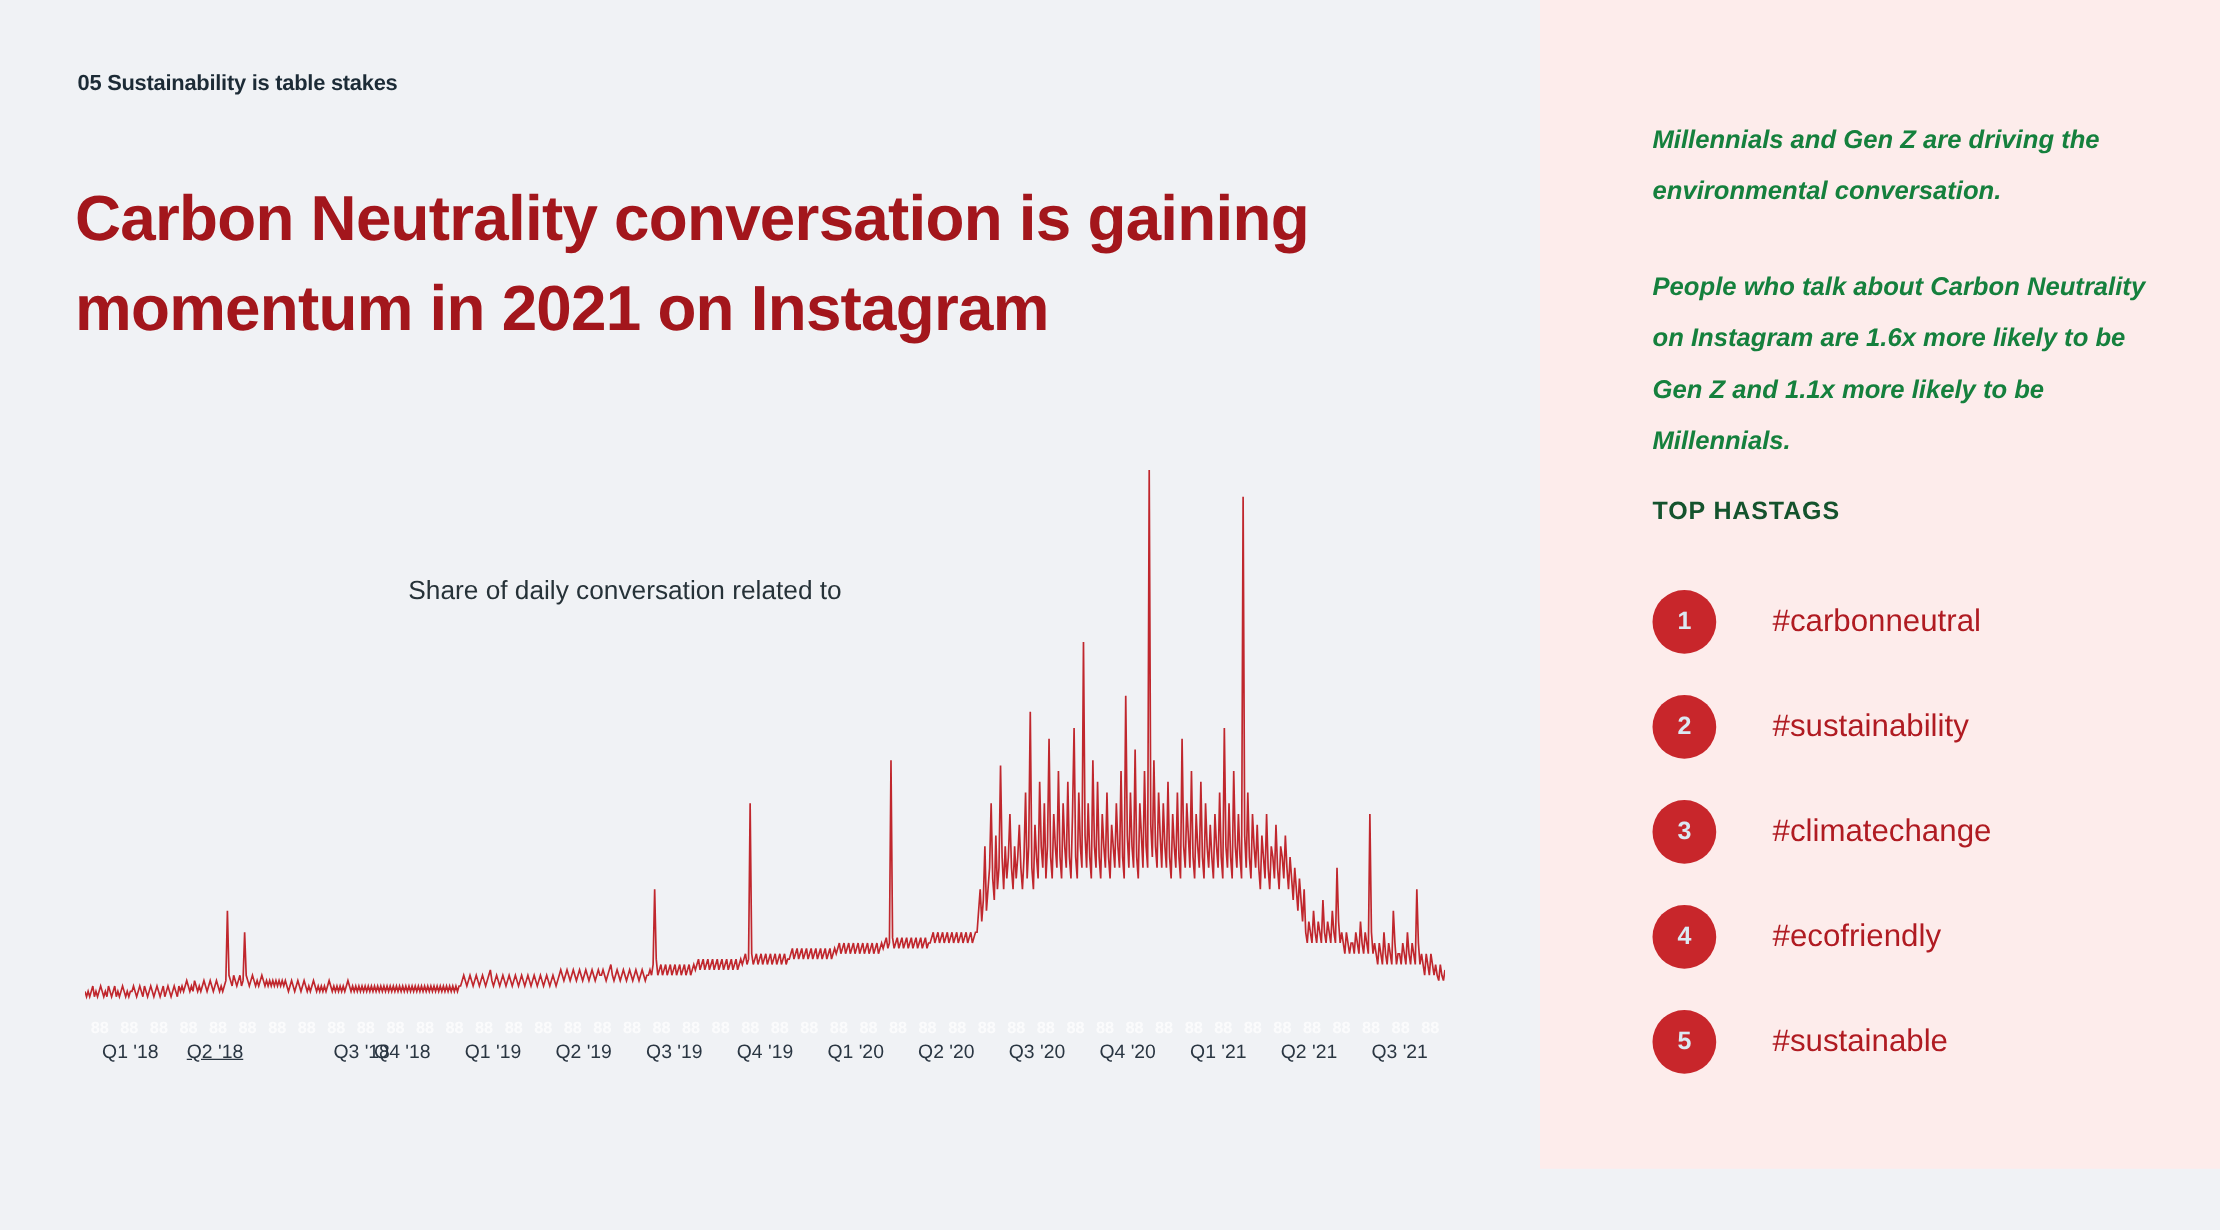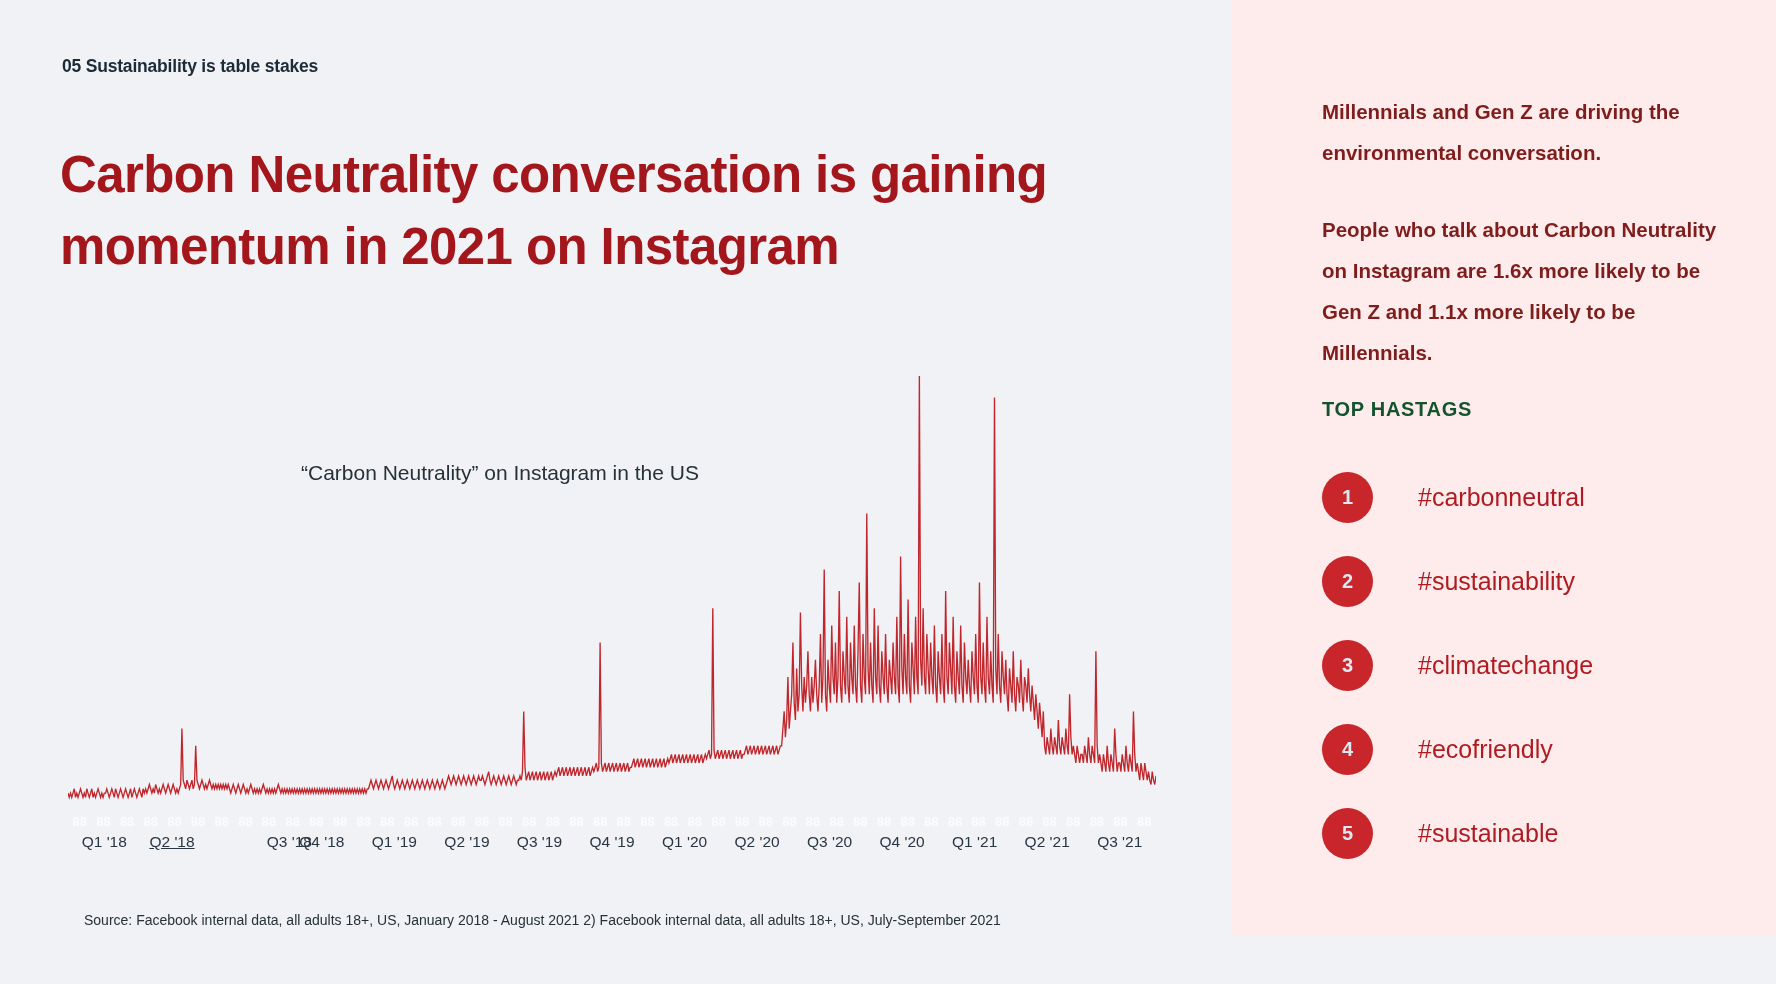--- a/index.html
+++ b/index.html
@@ -141,21 +141,22 @@
     height: 935px;
     background: #fdeceb;
   }
   .panel-para {
     position: absolute;
     left: 90px;
     width: 410px;
     font-size: 20.5px;
     line-height: 41px;
     font-weight: bold;
-    color: #7f1d1d;
+    color: #15803d;
+    font-style: italic;
   }
   #panel-para-1 { top: 70px; }
   #panel-para-2 { top: 188px; }
 
   #hashtags-heading {
     position: absolute;
     left: 90px;
     top: 398px;
     font-size: 20px;
     font-weight: bold;
@@ -199,21 +200,21 @@
 <div id="slide">
 
   <div id="left-pane">
 
     <div id="eyebrow">05 Sustainability is table stakes</div>
     <h1 id="headline">Carbon Neutrality conversation is gaining momentum in 2021 on Instagram</h1>
 
     <div id="chart-block">
 
       <div id="chart-subtitle">
-        <div>“Carbon Neutrality” on Instagram in the US</div>
+        <div>Share of daily conversation related to</div>
       </div>
 
       <div id="plot">
         <svg id="plot-svg" viewBox="0 0 1088 440" preserveAspectRatio="none">
             <path d="M0.00 423.10L1.25 427.40L2.50 423.10L3.76 427.40L5.01 423.10L6.26 418.80L7.51 427.40L8.76 423.10L10.02 427.40L11.27 423.10L12.52 418.80L13.77 423.10L15.02 427.40L16.28 423.10L17.53 427.40L18.78 418.80L20.03 423.10L21.28 427.40L22.54 423.10L23.79 418.80L25.04 427.40L26.29 423.10L27.54 427.40L28.80 423.10L30.05 418.80L31.30 423.10L32.55 427.40L33.80 423.10L35.06 427.40L36.31 423.10L37.56 423.10L38.81 418.80L40.06 423.10L41.32 427.40L42.57 423.10L43.82 418.80L45.07 423.10L46.32 427.40L47.58 418.80L48.83 423.10L50.08 427.40L51.33 423.10L52.58 418.80L53.84 423.10L55.09 427.40L56.34 423.10L57.59 418.80L58.84 423.10L60.10 427.40L61.35 423.10L62.60 418.80L63.85 427.40L65.10 423.10L66.36 418.80L67.61 423.10L68.86 427.40L70.11 423.10L71.36 418.80L72.62 423.10L73.87 427.40L75.12 418.80L76.37 423.10L77.62 418.80L78.88 423.10L80.13 418.80L81.38 414.50L82.63 418.80L83.88 423.10L85.14 418.80L86.39 423.10L87.64 414.50L88.89 418.80L90.14 423.10L91.40 418.80L92.65 423.10L93.90 418.80L95.15 414.50L96.41 418.80L97.66 423.10L98.91 418.80L100.16 414.50L101.41 418.80L102.67 423.10L103.92 418.80L105.17 414.50L106.42 418.80L107.67 423.10L108.93 418.80L110.18 423.10L111.43 418.80L112.68 414.50L113.93 358.60L115.19 410.20L116.44 414.50L117.69 418.80L118.94 410.20L120.19 414.50L121.45 418.80L122.70 414.50L123.95 410.20L125.20 418.80L126.45 414.50L127.71 375.80L128.96 410.20L130.21 414.50L131.46 418.80L132.71 414.50L133.97 410.20L135.22 414.50L136.47 418.80L137.72 414.50L138.97 418.80L140.23 414.50L141.48 410.20L142.73 414.50L143.98 418.80L145.23 414.50L146.49 418.80L147.74 414.50L148.99 418.80L150.24 414.50L151.49 418.80L152.75 414.50L154.00 418.80L155.25 414.50L156.50 418.80L157.75 414.50L159.01 418.80L160.26 414.50L161.51 418.80L162.76 423.10L164.01 418.80L165.27 414.50L166.52 418.80L167.77 423.10L169.02 418.80L170.27 414.50L171.53 418.80L172.78 423.10L174.03 418.80L175.28 414.50L176.53 418.80L177.79 423.10L179.04 418.80L180.29 423.10L181.54 418.80L182.79 414.50L184.05 418.80L185.30 423.10L186.55 418.80L187.80 423.10L189.05 418.80L190.31 423.10L191.56 418.80L192.81 423.10L194.06 418.80L195.31 414.50L196.57 418.80L197.82 423.10L199.07 418.80L200.32 423.10L201.57 418.80L202.83 423.10L204.08 418.80L205.33 423.10L206.58 418.80L207.83 423.10L209.09 418.80L210.34 414.50L211.59 418.80L212.84 423.10L214.09 418.80L215.35 423.10L216.60 418.80L217.85 423.10L219.10 418.80L220.35 423.10L221.61 418.80L222.86 423.10L224.11 418.80L225.36 423.10L226.61 418.80L227.87 423.10L229.12 418.80L230.37 423.10L231.62 418.80L232.87 423.10L234.13 418.80L235.38 423.10L236.63 418.80L237.88 423.10L239.13 418.80L240.39 423.10L241.64 418.80L242.89 423.10L244.14 418.80L245.39 423.10L246.65 418.80L247.90 423.10L249.15 418.80L250.40 423.10L251.65 418.80L252.91 423.10L254.16 418.80L255.41 423.10L256.66 418.80L257.91 423.10L259.17 418.80L260.42 423.10L261.67 418.80L262.92 423.10L264.17 418.80L265.43 423.10L266.68 418.80L267.93 423.10L269.18 418.80L270.43 423.10L271.69 418.80L272.94 423.10L274.19 418.80L275.44 423.10L276.70 418.80L277.95 423.10L279.20 418.80L280.45 423.10L281.70 418.80L282.96 423.10L284.21 418.80L285.46 423.10L286.71 418.80L287.96 423.10L289.22 418.80L290.47 423.10L291.72 418.80L292.97 423.10L294.22 418.80L295.48 423.10L296.73 418.80L297.98 423.10L299.23 418.80L300.48 418.80L301.74 414.50L302.99 410.20L304.24 414.50L305.49 418.80L306.74 414.50L308.00 410.20L309.25 414.50L310.50 418.80L311.75 414.50L313.00 410.20L314.26 414.50L315.51 418.80L316.76 414.50L318.01 410.20L319.26 414.50L320.52 418.80L321.77 414.50L323.02 410.20L324.27 405.90L325.52 414.50L326.78 418.80L328.03 414.50L329.28 410.20L330.53 414.50L331.78 418.80L333.04 414.50L334.29 410.20L335.54 414.50L336.79 418.80L338.04 414.50L339.30 410.20L340.55 414.50L341.80 418.80L343.05 414.50L344.30 410.20L345.56 414.50L346.81 418.80L348.06 414.50L349.31 410.20L350.56 414.50L351.82 418.80L353.07 414.50L354.32 410.20L355.57 414.50L356.82 418.80L358.08 414.50L359.33 410.20L360.58 414.50L361.83 418.80L363.08 414.50L364.34 410.20L365.59 414.50L366.84 418.80L368.09 414.50L369.34 410.20L370.60 414.50L371.85 418.80L373.10 414.50L374.35 410.20L375.60 414.50L376.86 418.80L378.11 414.50L379.36 410.20L380.61 405.90L381.86 410.20L383.12 414.50L384.37 410.20L385.62 405.90L386.87 410.20L388.12 414.50L389.38 410.20L390.63 405.90L391.88 410.20L393.13 414.50L394.38 410.20L395.64 405.90L396.89 410.20L398.14 414.50L399.39 410.20L400.64 405.90L401.90 410.20L403.15 414.50L404.40 410.20L405.65 405.90L406.90 410.20L408.16 414.50L409.41 410.20L410.66 405.90L411.91 410.20L413.16 410.20L414.42 405.90L415.67 410.20L416.92 414.50L418.17 410.20L419.42 405.90L420.68 401.60L421.93 410.20L423.18 414.50L424.43 410.20L425.68 405.90L426.94 410.20L428.19 414.50L429.44 410.20L430.69 405.90L431.94 410.20L433.20 414.50L434.45 410.20L435.70 405.90L436.95 410.20L438.20 414.50L439.46 410.20L440.71 405.90L441.96 410.20L443.21 414.50L444.46 410.20L445.72 405.90L446.97 410.20L448.22 414.50L449.47 410.20L450.72 410.20L451.98 405.90L453.23 410.20L454.48 401.60L455.73 341.40L456.99 397.30L458.24 410.20L459.49 405.90L460.74 401.60L461.99 410.20L463.25 405.90L464.50 401.60L465.75 410.20L467.00 405.90L468.25 401.60L469.51 410.20L470.76 405.90L472.01 401.60L473.26 410.20L474.51 405.90L475.77 401.60L477.02 410.20L478.27 405.90L479.52 401.60L480.77 410.20L482.03 405.90L483.28 401.60L484.53 410.20L485.78 405.90L487.03 401.60L488.29 405.90L489.54 401.60L490.79 397.30L492.04 405.90L493.29 401.60L494.55 397.30L495.80 405.90L497.05 401.60L498.30 397.30L499.55 405.90L500.81 401.60L502.06 397.30L503.31 405.90L504.56 401.60L505.81 397.30L507.07 405.90L508.32 401.60L509.57 397.30L510.82 405.90L512.07 401.60L513.33 397.30L514.58 405.90L515.83 401.60L517.08 397.30L518.33 405.90L519.59 401.60L520.84 397.30L522.09 405.90L523.34 401.60L524.59 397.30L525.85 401.60L527.10 397.30L528.35 393.00L529.60 401.60L530.85 397.30L532.11 272.60L533.36 393.00L534.61 401.60L535.86 397.30L537.11 393.00L538.37 401.60L539.62 397.30L540.87 393.00L542.12 401.60L543.37 397.30L544.63 393.00L545.88 401.60L547.13 397.30L548.38 393.00L549.63 401.60L550.89 397.30L552.14 393.00L553.39 401.60L554.64 397.30L555.89 393.00L557.15 401.60L558.40 397.30L559.65 393.00L560.90 401.60L562.15 397.30L563.41 397.30L564.66 393.00L565.91 388.70L567.16 397.30L568.41 393.00L569.67 388.70L570.92 397.30L572.17 393.00L573.42 388.70L574.67 397.30L575.93 393.00L577.18 388.70L578.43 397.30L579.68 393.00L580.93 388.70L582.19 397.30L583.44 393.00L584.69 388.70L585.94 397.30L587.19 393.00L588.45 388.70L589.70 397.30L590.95 393.00L592.20 388.70L593.45 397.30L594.71 393.00L595.96 388.70L597.21 397.30L598.46 393.00L599.71 388.70L600.97 393.00L602.22 388.70L603.47 384.40L604.72 393.00L605.97 388.70L607.23 384.40L608.48 393.00L609.73 388.70L610.98 384.40L612.23 393.00L613.49 388.70L614.74 384.40L615.99 393.00L617.24 388.70L618.49 384.40L619.75 393.00L621.00 388.70L622.25 384.40L623.50 393.00L624.75 388.70L626.01 384.40L627.26 393.00L628.51 388.70L629.76 384.40L631.01 393.00L632.27 388.70L633.52 384.40L634.77 393.00L636.02 388.70L637.28 384.40L638.53 388.70L639.78 384.40L641.03 380.10L642.28 388.70L643.54 384.40L644.79 238.20L646.04 380.10L647.29 388.70L648.54 384.40L649.80 380.10L651.05 388.70L652.30 384.40L653.55 380.10L654.80 388.70L656.06 384.40L657.31 380.10L658.56 388.70L659.81 384.40L661.06 380.10L662.32 388.70L663.57 384.40L664.82 380.10L666.07 388.70L667.32 384.40L668.58 380.10L669.83 388.70L671.08 384.40L672.33 380.10L673.58 388.70L674.84 384.40L676.09 384.40L677.34 380.10L678.59 375.80L679.84 384.40L681.10 380.10L682.35 375.80L683.60 384.40L684.85 380.10L686.10 375.80L687.36 384.40L688.61 380.10L689.86 375.80L691.11 384.40L692.36 380.10L693.62 375.80L694.87 384.40L696.12 380.10L697.37 375.80L698.62 384.40L699.88 380.10L701.13 375.80L702.38 384.40L703.63 380.10L704.88 375.80L706.14 384.40L707.39 380.10L708.64 375.80L709.89 384.40L711.14 380.10L712.40 375.80L713.65 375.80L714.90 358.60L716.15 341.40L717.40 367.20L718.66 350.00L719.91 307.00L721.16 358.60L722.41 341.40L723.66 324.20L724.92 272.60L726.17 332.80L727.42 350.00L728.67 298.40L729.92 341.40L731.18 324.20L732.43 242.50L733.68 315.60L734.93 341.40L736.18 307.00L737.44 332.80L738.69 315.60L739.94 281.20L741.19 324.20L742.44 341.40L743.70 307.00L744.95 332.80L746.20 315.60L747.45 289.80L748.70 324.20L749.96 341.40L751.21 315.60L752.46 264.00L753.71 332.80L754.96 307.00L756.22 199.50L757.47 324.20L758.72 341.40L759.97 289.80L761.22 315.60L762.48 332.80L763.73 255.40L764.98 307.00L766.23 324.20L767.48 272.60L768.74 332.80L769.99 307.00L771.24 221.00L772.49 315.60L773.74 332.80L775.00 281.20L776.25 307.00L777.50 324.20L778.75 246.80L780.00 315.60L781.26 332.80L782.51 272.60L783.76 307.00L785.01 324.20L786.26 255.40L787.52 315.60L788.77 332.80L790.02 281.20L791.27 212.40L792.52 315.60L793.78 332.80L795.03 264.00L796.28 307.00L797.53 324.20L798.78 143.60L800.04 298.40L801.29 324.20L802.54 272.60L803.79 315.60L805.04 332.80L806.30 238.20L807.55 307.00L808.80 324.20L810.05 255.40L811.30 315.60L812.56 332.80L813.81 281.20L815.06 307.00L816.31 324.20L817.57 264.00L818.82 315.60L820.07 332.80L821.32 289.80L822.57 307.00L823.83 324.20L825.08 272.60L826.33 307.00L827.58 324.20L828.83 246.80L830.09 315.60L831.34 332.80L832.59 186.60L833.84 298.40L835.09 324.20L836.35 264.00L837.60 307.00L838.85 324.20L840.10 229.60L841.35 315.60L842.61 332.80L843.86 272.60L845.11 298.40L846.36 324.20L847.61 246.80L848.87 307.00L850.12 324.20L851.37 6.00L852.62 289.80L853.87 315.60L855.13 238.20L856.38 307.00L857.63 324.20L858.88 264.00L860.13 298.40L861.39 324.20L862.64 272.60L863.89 307.00L865.14 324.20L866.39 255.40L867.65 315.60L868.90 332.80L870.15 281.20L871.40 307.00L872.65 324.20L873.91 264.00L875.16 315.60L876.41 332.80L877.66 221.00L878.91 307.00L880.17 324.20L881.42 272.60L882.67 298.40L883.92 324.20L885.17 246.80L886.43 315.60L887.68 332.80L888.93 281.20L890.18 307.00L891.43 324.20L892.69 255.40L893.94 315.60L895.19 332.80L896.44 272.60L897.69 307.00L898.95 324.20L900.20 289.80L901.45 315.60L902.70 332.80L903.95 281.20L905.21 307.00L906.46 324.20L907.71 264.00L908.96 315.60L910.21 332.80L911.47 212.40L912.72 307.00L913.97 324.20L915.22 272.60L916.47 315.60L917.73 332.80L918.98 246.80L920.23 307.00L921.48 324.20L922.73 281.20L923.99 315.60L925.24 332.80L926.49 27.50L927.74 298.40L928.99 324.20L930.25 264.00L931.50 315.60L932.75 332.80L934.00 281.20L935.25 307.00L936.51 324.20L937.76 289.80L939.01 324.20L940.26 341.40L941.51 298.40L942.77 315.60L944.02 332.80L945.27 281.20L946.52 324.20L947.77 341.40L949.03 307.00L950.28 315.60L951.53 332.80L952.78 289.80L954.03 324.20L955.29 341.40L956.54 307.00L957.79 315.60L959.04 332.80L960.29 298.40L961.55 324.20L962.80 341.40L964.05 315.60L965.30 332.80L966.55 350.00L967.81 324.20L969.06 341.40L970.31 358.60L971.56 332.80L972.81 350.00L974.07 367.20L975.32 341.40L976.57 375.80L977.82 384.40L979.07 367.20L980.33 375.80L981.58 384.40L982.83 358.60L984.08 375.80L985.33 384.40L986.59 367.20L987.84 375.80L989.09 384.40L990.34 350.00L991.59 375.80L992.85 384.40L994.10 367.20L995.35 375.80L996.60 384.40L997.86 358.60L999.11 375.80L1000.36 384.40L1001.61 324.20L1002.86 367.20L1004.12 384.40L1005.37 375.80L1006.62 384.40L1007.87 393.00L1009.12 375.80L1010.38 384.40L1011.63 393.00L1012.88 384.40L1014.13 384.40L1015.38 393.00L1016.64 375.80L1017.89 384.40L1019.14 393.00L1020.39 367.20L1021.64 384.40L1022.90 393.00L1024.15 375.80L1025.40 384.40L1026.65 393.00L1027.90 281.20L1029.16 375.80L1030.41 393.00L1031.66 384.40L1032.91 393.00L1034.16 401.60L1035.42 384.40L1036.67 393.00L1037.92 401.60L1039.17 375.80L1040.42 393.00L1041.68 401.60L1042.93 384.40L1044.18 393.00L1045.43 401.60L1046.68 358.60L1047.94 384.40L1049.19 401.60L1050.44 393.00L1051.69 393.00L1052.94 401.60L1054.20 384.40L1055.45 393.00L1056.70 401.60L1057.95 375.80L1059.20 393.00L1060.46 401.60L1061.71 384.40L1062.96 393.00L1064.21 401.60L1065.46 341.40L1066.72 384.40L1067.97 401.60L1069.22 393.00L1070.47 401.60L1071.72 410.20L1072.98 393.00L1074.23 401.60L1075.48 410.20L1076.73 393.00L1077.98 401.60L1079.24 410.20L1080.49 401.60L1081.74 410.20L1082.99 414.50L1084.24 401.60L1085.50 410.20L1086.75 414.50L1088.00 405.90" fill="none" stroke="#c0272d" stroke-width="1.35" stroke-linejoin="miter" vector-effect="non-scaling-stroke"></path>
           </svg>
       </div>
 
       <div id="ghost-dates">
           <span style="left: 11.8261px; top: 6px;">88</span>
@@ -276,21 +277,20 @@
           <span class="tick-label" style="left: 616.533px;">Q1 '20</span>
           <span class="tick-label" style="left: 689.067px;">Q2 '20</span>
           <span class="tick-label" style="left: 761.6px;">Q3 '20</span>
           <span class="tick-label" style="left: 834.133px;">Q4 '20</span>
           <span class="tick-label" style="left: 906.667px;">Q1 '21</span>
           <span class="tick-label" style="left: 979.2px;">Q2 '21</span>
           <span class="tick-label" style="left: 1051.73px;">Q3 '21</span>
         </div>
 
 
-      <div id="source-note">Source: Facebook internal data, all adults 18+, US, January 2018 - August 2021 2) Facebook internal data, all adults 18+, US, July-September 2021</div>
     </div>
   </div>
 
   <aside id="right-panel">
     <p class="panel-para" id="panel-para-1">Millennials and Gen Z are driving the environmental conversation.</p>
     <p class="panel-para" id="panel-para-2">People who talk about Carbon Neutrality on Instagram are 1.6x more likely to be Gen Z and 1.1x more likely to be Millennials.</p>
 
     <div id="hashtags-heading">TOP HASTAGS</div>
 
     <div id="hashtag-list">

